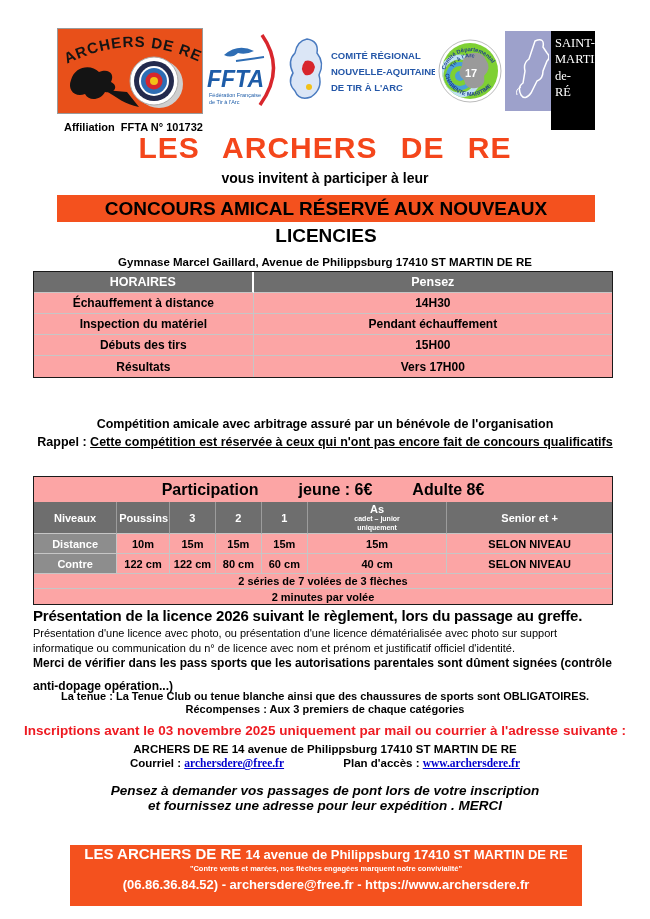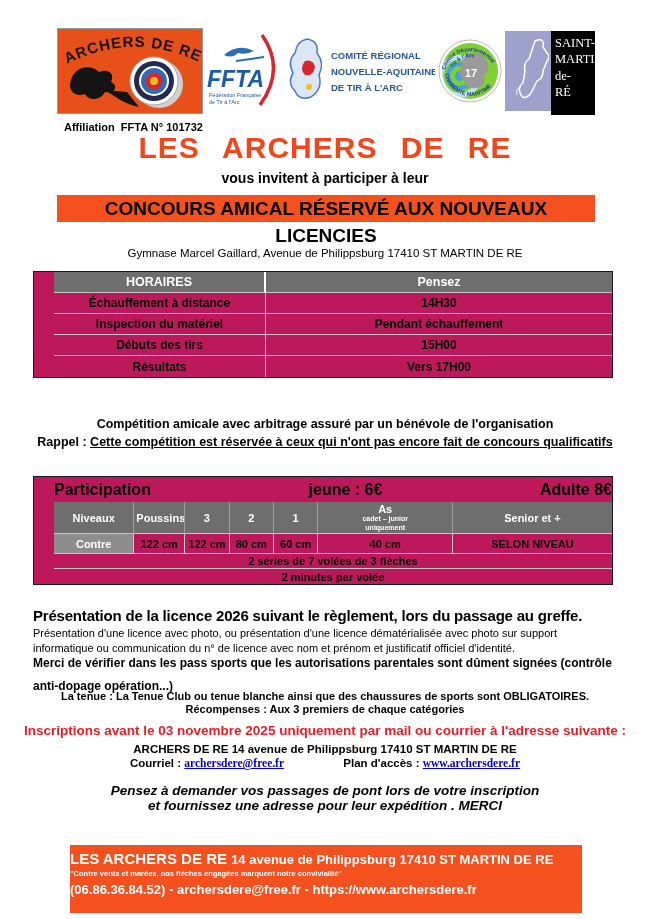--- a/index.html
+++ b/index.html
@@ -6,50 +6,50 @@
   body{width:650px;height:919px;font-family:"Liberation Sans",sans-serif;color:#000;}
   .page{position:relative;width:650px;height:919px;background:#fff;overflow:hidden;}
   .abs{position:absolute;}
   .ctr{left:0;width:650px;text-align:center;}
 
   
   .logo-strip{top:28px;left:57px;width:538px;height:86px;display:flex;gap:3px;align-items:center;}
   .logo-box{flex:0 0 auto;height:86px;display:flex;align-items:center;}
   .sm-wrap{display:flex;height:80px;}
   .sm-lav{width:46px;height:80px;background:#9da1cb;display:flex;align-items:center;justify-content:center;}
-  .sm-black{width:44px;height:84px;background:#000;color:#fff;font-family:"Liberation Serif",serif;
+  .sm-black{width:44px;height:99px;background:#000;color:#fff;font-family:"Liberation Serif",serif;
             font-size:12.5px;line-height:1.3;padding:4px 0 12px 4px;box-sizing:border-box;}
   .affiliation{top:121px;left:64px;font-size:11px;font-weight:bold;white-space:pre;}
 
   
   .main-title{top:131px;font-size:30px;font-weight:bold;color:#f4461b;letter-spacing:1px;word-spacing:14px;}
   .invite{top:170px;font-size:14px;font-weight:bold;}
   .banner{top:195px;left:57px;width:538px;height:27px;line-height:27px;background:#f4511e;
           text-align:center;font-size:19px;font-weight:bold;color:#000;}
   .event1{top:231px;font-size:13.5px;font-weight:bold;}
-  .event2{top:247px;font-size:11.5px;font-weight:normal;}
-
-  
-  .tbl-wrap{left:33px;width:580px;border:1px solid #1a1a1a;box-sizing:border-box;background:#be185d;padding-left:20px;}
+  .event2{top:256px;font-size:11.5px;font-weight:bold;}
+
+  
+  .tbl-wrap{left:33px;width:580px;border:1px solid #1a1a1a;box-sizing:border-box;background:#fca5a5;}
   table{border-collapse:separate;border-spacing:0;width:100%;table-layout:fixed;}
   td,th{border-right:1px solid #c6c6c6;border-bottom:1px solid #c6c6c6;text-align:center;
         vertical-align:middle;padding:1px 2px;box-sizing:border-box;overflow:hidden;}
   td:last-child,th:last-child{border-right:none;}
   tr:last-child td{border-bottom:none;}
   .horaires-tbl{top:271px;}
   .horaires-tbl th{background:#6e6e6e;color:#fff;font-size:12.5px;font-weight:bold;height:21px;border-right:2px solid #fff;}
   .horaires-tbl th:last-child{border-right:none;}
   .horaires-tbl td{font-size:12px;font-weight:bold;height:21px;}
 
   .note1{top:417px;font-size:12.5px;font-weight:bold;}
   .note2{top:435px;font-size:12.5px;font-weight:bold;}
   .ul{text-decoration:underline;}
 
   .part-tbl{top:476px;}
-  .part-top{display:flex;justify-content:space-between;gap:40px;align-items:center;height:25px;
+  .part-top{display:flex;justify-content:center;gap:40px;align-items:center;height:25px;
             font-size:16px;font-weight:bold;}
   .part-tbl th{background:#6e6e6e;color:#fff;font-size:11px;font-weight:bold;height:32px;border-right:1px solid #9c9c9c;}
   .part-tbl th:last-child{border-right:none;}
   .part-tbl .as-sub{display:block;font-size:7px;font-weight:bold;line-height:1.15;}
   .part-tbl td{font-size:11px;font-weight:bold;height:20px;}
   .row-label{background:#8d8d8d;color:#fff;}
   .merge-row td{height:15px;}
 
   
   .lic-head{top:607px;left:33px;width:586px;font-size:15px;font-weight:bold;letter-spacing:-0.2px;white-space:nowrap;}
@@ -61,22 +61,22 @@
   
   .red-line{top:723px;font-size:13.5px;font-weight:bold;color:#ee1b22;}
   .addr{top:743px;font-size:11.5px;font-weight:bold;}
   .courriel{top:757px;font-size:11.5px;font-weight:bold;}
   .courriel .grp{margin:0 28px;}
   .link{color:#0000cc;text-decoration:underline;cursor:pointer;font-family:Liberation Serif, serif;}
   .ital1{top:783px;font-size:13.5px;font-weight:bold;font-style:italic;}
   .ital2{top:798px;font-size:13.5px;font-weight:bold;font-style:italic;}
 
   
-  .footer{top:845px;left:70px;width:512px;height:68px;background:#f4511e;color:#fff;
-          box-sizing:border-box;padding-top:5px;}
+  .footer{top:845px;left:70px;width:512px;height:61px;background:#f4511e;color:#fff;
+          text-align:center;box-sizing:border-box;}
   .footer .l1{font-size:13px;font-weight:bold;}
   .footer .l1 .big{font-size:15px;}
   .footer .motto{font-size:7.5px;font-weight:bold;margin-top:2px;}
   .footer .l3{font-size:13px;font-weight:bold;margin-top:4px;}
 </style>
 </head>
 <body>
 
 <div class="page">
 
@@ -243,20 +243,29 @@
           <th>
             <span>As</span>
             <span class="as-sub">cadet – junior</span>
             <span class="as-sub">uniquement</span>
           </th>
           <th>Senior et +</th>
         </tr>
       </thead>
       <tbody>
         <tr>
+          <td class="row-label">Distance</td>
+          <td>10m</td>
+          <td>15m</td>
+          <td>15m</td>
+          <td>15m</td>
+          <td>15m</td>
+          <td>SELON NIVEAU</td>
+        </tr>
+        <tr>
           <td class="row-label">Contre</td>
           <td>122 cm</td>
           <td>122 cm</td>
           <td>80 cm</td>
           <td>60 cm</td>
           <td>40 cm</td>
           <td>SELON NIVEAU</td>
         </tr>
         <tr class="merge-row">
           <td colspan="7">2 séries de 7 volées de 3 flèches</td>

